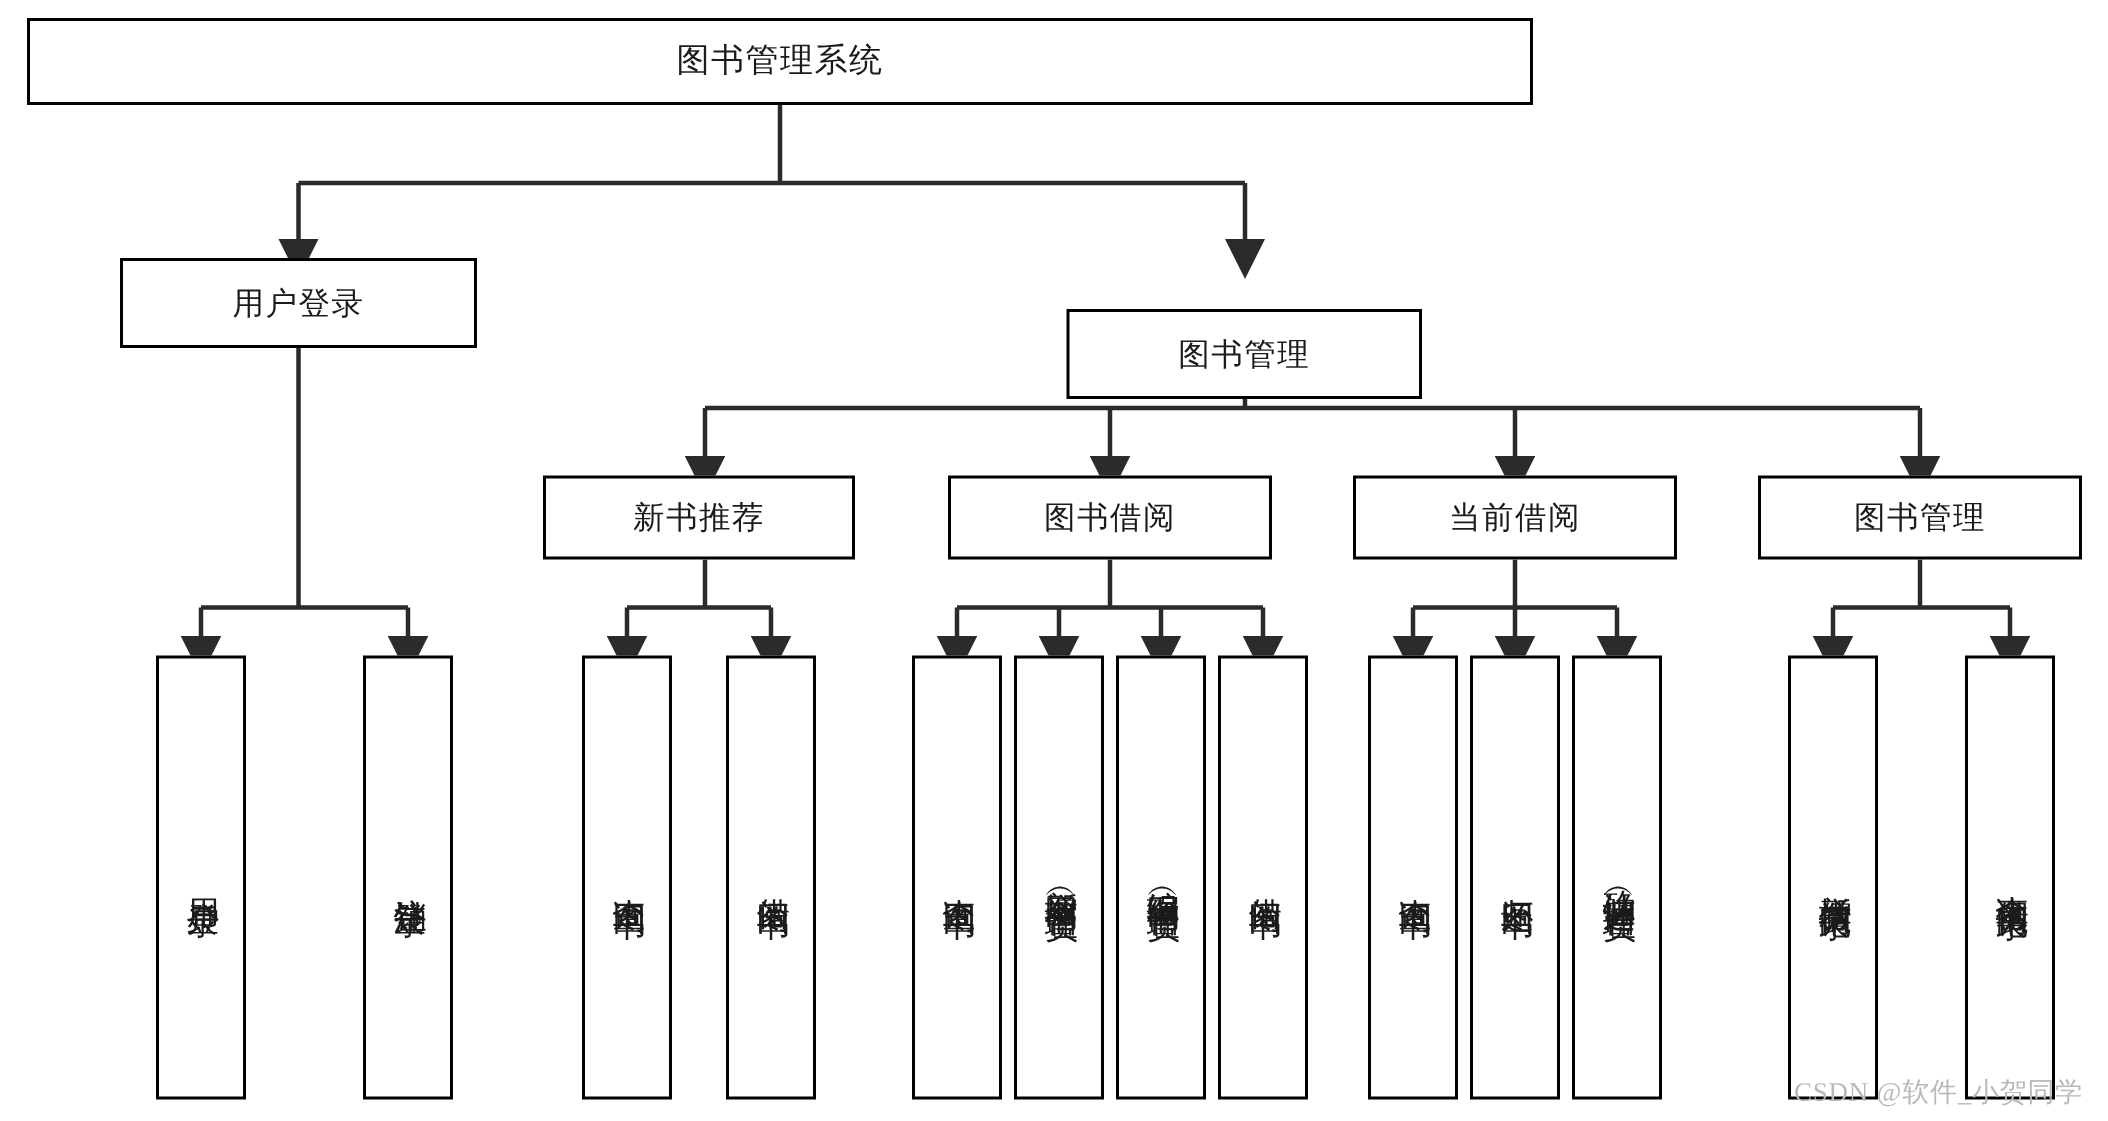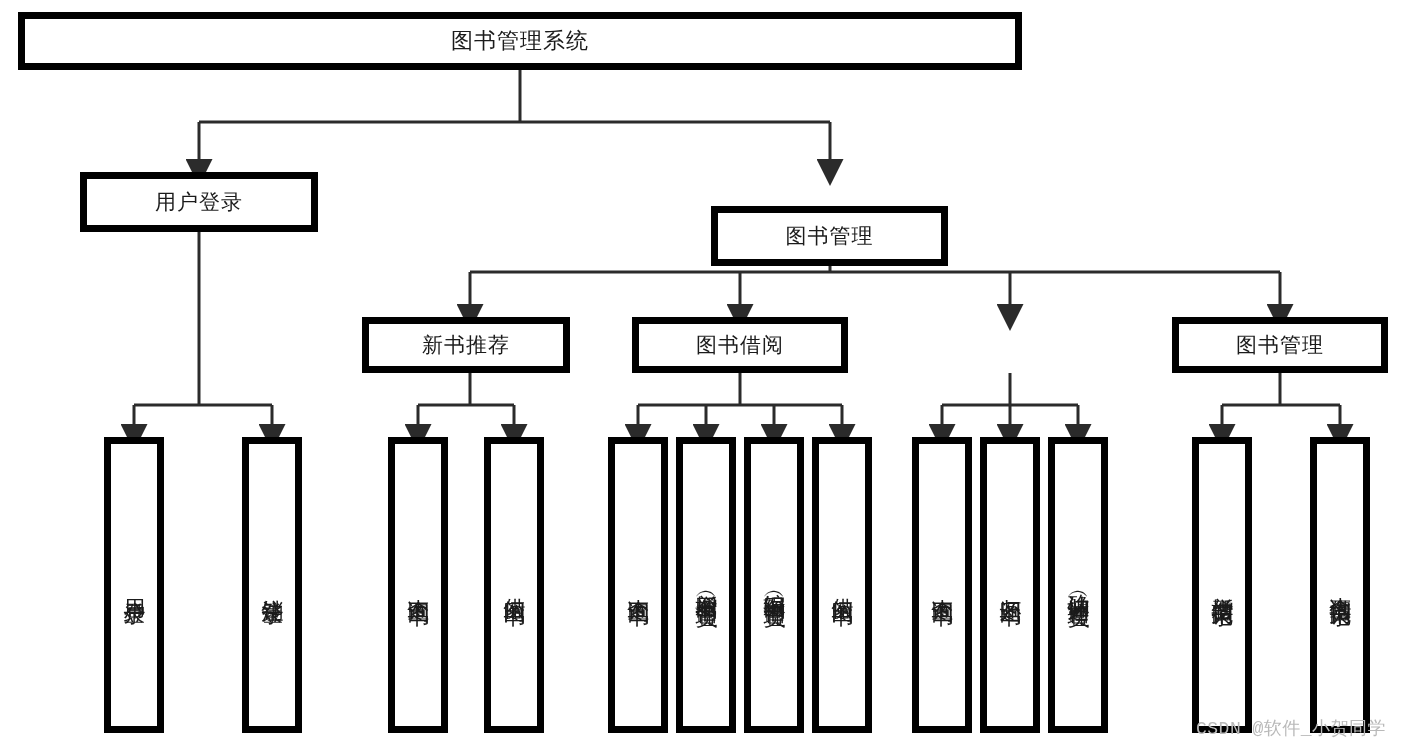--- a/index.html
+++ b/index.html
@@ -24,21 +24,21 @@
     left: 0;
     top: 0;
     width: 1405px;
     height: 747px;
     pointer-events: none;
   }
   .node {
     position: absolute;
     box-sizing: border-box;
     background: #ffffff;
-    border: 7px solid #000000;
+    border: 2px solid #000000;
     display: flex;
     align-items: center;
     justify-content: center;
     text-align: center;
     color: #1b1b1b;
   }
   .node.horiz {
     font-size: 21px;
     letter-spacing: 1px;
     line-height: 1.25;
@@ -53,21 +53,21 @@
   }
   #title-node {
     font-size: 22px;
   }
   .watermark {
     position: absolute;
     font-size: 18px;
     color: #b9b9b9;
     white-space: nowrap;
     letter-spacing: 0.5px;
-    font-family: Liberation Mono, monospace;
+    font-family: Liberation Serif, serif;
   }
 </style>
 </head>
 <body>
 
 <div id="canvas">
 
   <svg class="connectors" viewBox="0 0 1405 747">
     <defs>
       <marker id="arrowhead" markerWidth="9" markerHeight="9" refX="1" refY="4.5" orient="auto" markerUnits="strokeWidth">
@@ -121,20 +121,21 @@
     </g>
   </svg>
 
   <div class="node horiz" id="title-node" style="left: 18px; top: 12px; width: 1004px; height: 58px;">图书管理系统</div>
 
   <div class="node horiz" style="left: 80px; top: 172px; width: 238px; height: 60px;">用户登录</div>
   <div class="node horiz" style="left: 711px; top: 172px; width: 237px; height: 60px; margin-top: 34px;">图书管理</div>
 
   <div class="node horiz" style="left: 362px; top: 317px; width: 208px; height: 56px;">新书推荐</div>
   <div class="node horiz" style="left: 632px; top: 317px; width: 216px; height: 56px;">图书借阅</div>
+  <div class="node horiz" style="left: 902px; top: 317px; width: 216px; height: 56px;">当前借阅</div>
   <div class="node horiz" style="left: 1172px; top: 317px; width: 216px; height: 56px;">图书管理</div>
 
   <div class="node vert" style="left: 104px; top: 437px; width: 60px; height: 296px;">用户登录</div>
   <div class="node vert" style="left: 242px; top: 437px; width: 60px; height: 296px;">注销登录</div>
   <div class="node vert" style="left: 388px; top: 437px; width: 60px; height: 296px;">查询图书</div>
   <div class="node vert" style="left: 484px; top: 437px; width: 60px; height: 296px;">借阅图书</div>
   <div class="node vert" style="left: 608px; top: 437px; width: 60px; height: 296px;">查询图书</div>
   <div class="node vert" style="left: 676px; top: 437px; width: 60px; height: 296px;">新增图书（管理员）</div>
   <div class="node vert" style="left: 744px; top: 437px; width: 60px; height: 296px;">编辑图书（管理员）</div>
   <div class="node vert" style="left: 812px; top: 437px; width: 60px; height: 296px;">借阅图书</div>

